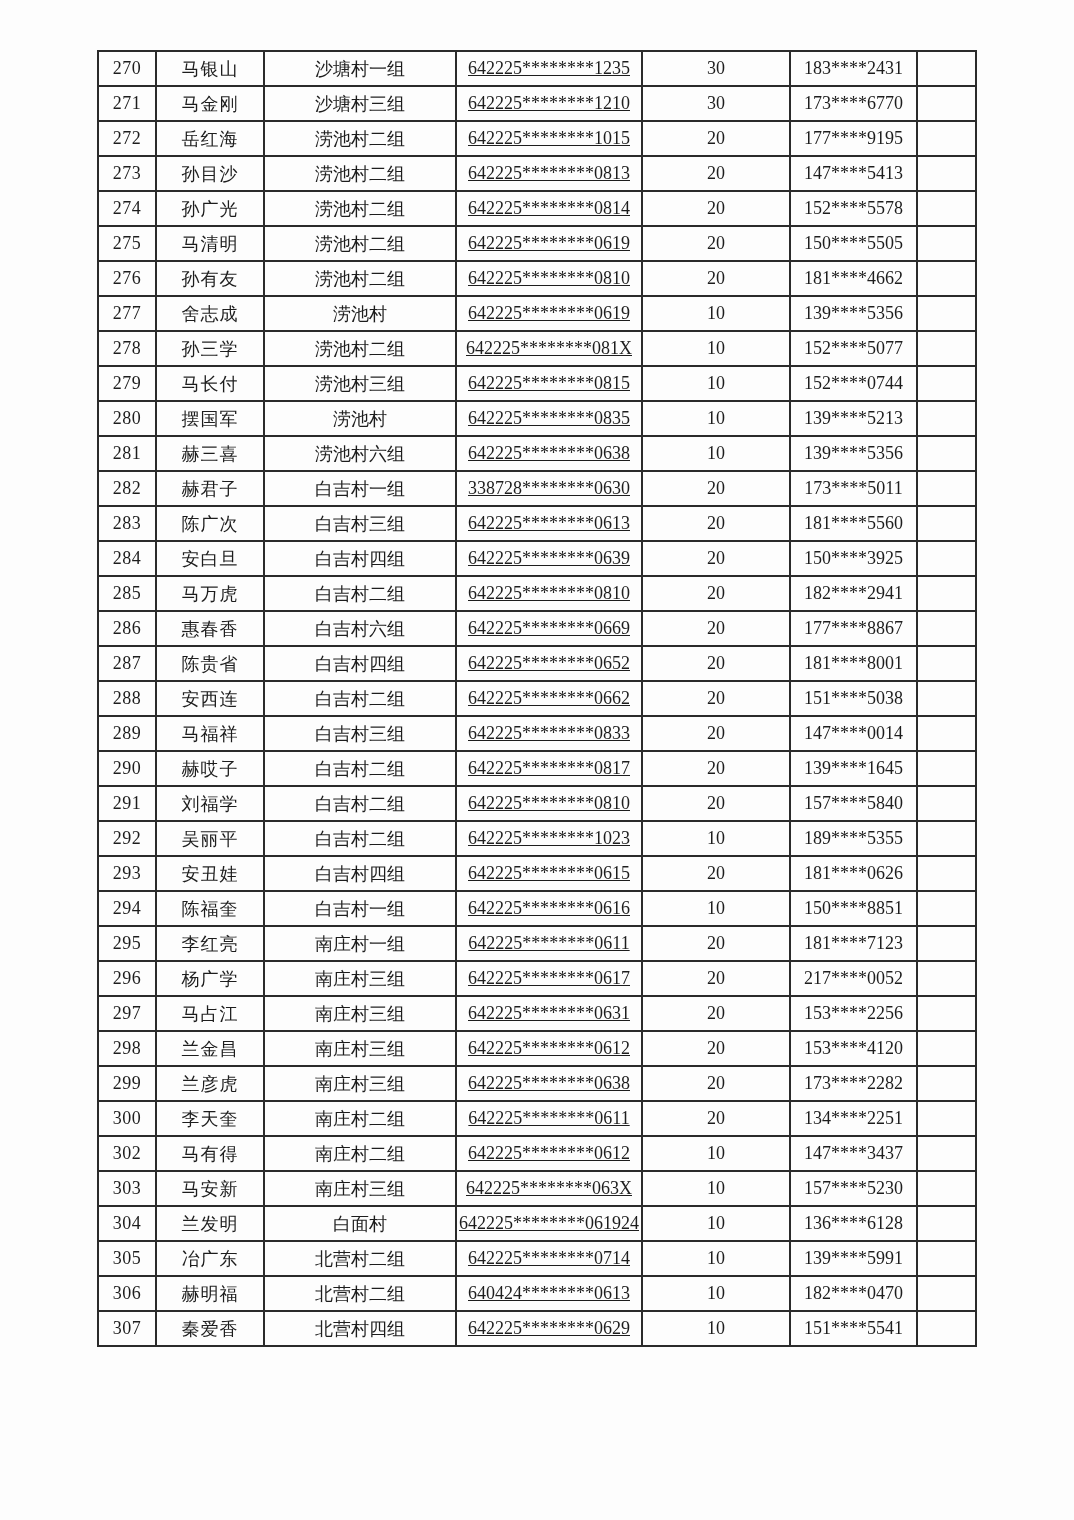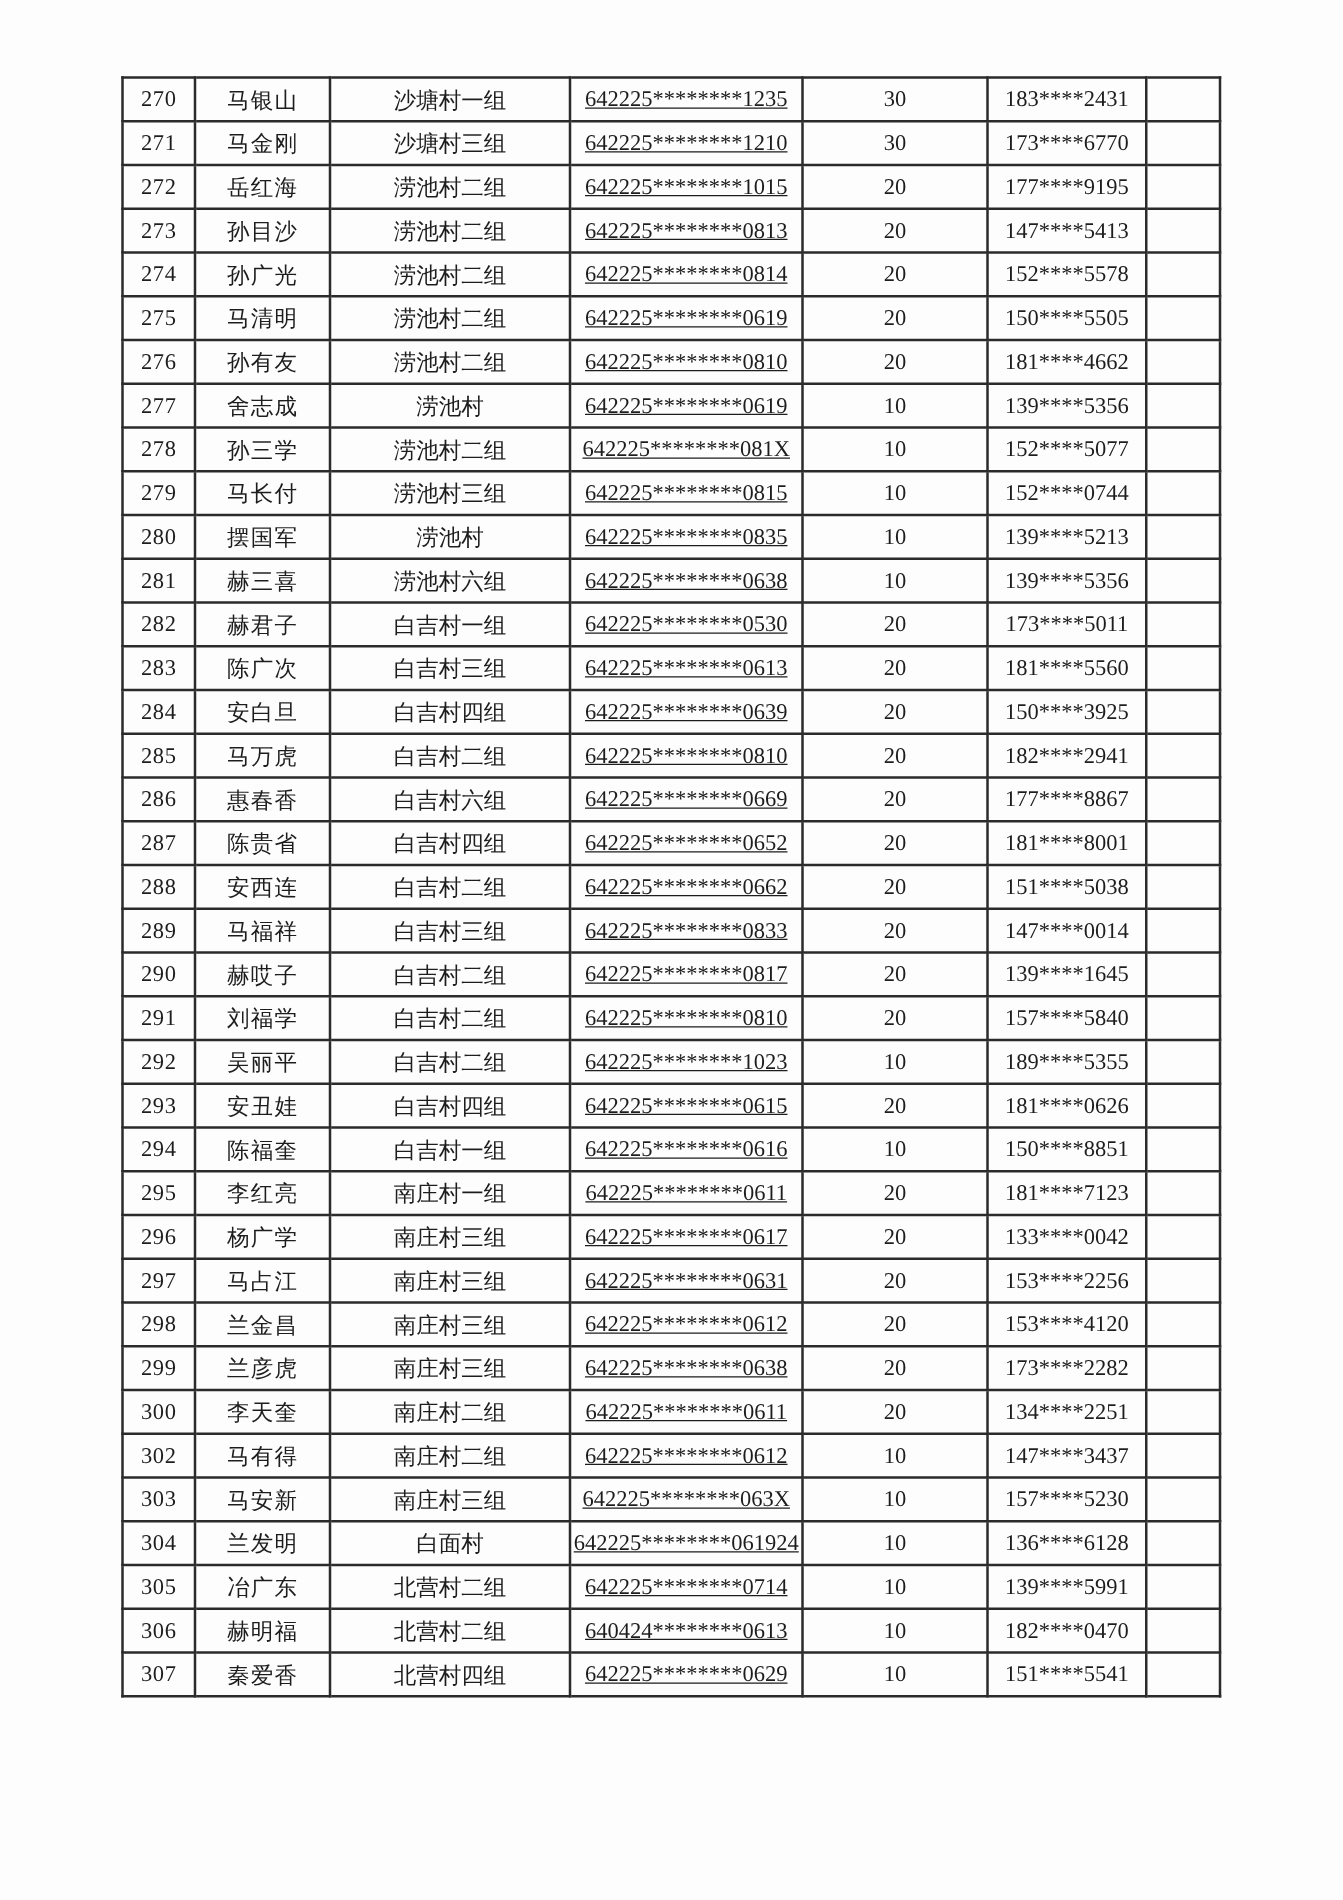--- a/index.html
+++ b/index.html
@@ -12,21 +12,21 @@
     width: 1074px;
     height: 1520px;
     background: #fdfdfd;
     overflow: hidden;
     font-family: "Liberation Serif", "DejaVu Serif", serif;
     color: #1d1d1d;
   }
   table.roster {
     position: absolute;
     left: 97px;
-    top: 61px;
+    top: 50px;
     width: 878px;
     border-collapse: collapse;
     table-layout: fixed;
   }
   table.roster td {
     border: 2px solid #2b2b2b;
     height: 33px;
     text-align: center;
     vertical-align: middle;
     padding: 0;
@@ -169,21 +169,21 @@
     <td class="c-village">涝池村六组</td>
     <td class="c-id">642225********0638</td>
     <td class="c-amount">10</td>
     <td class="c-phone">139****5356</td>
     <td class="c-blank"></td>
   </tr>
         <tr>
     <td class="c-serial">282</td>
     <td class="c-name">赫君子</td>
     <td class="c-village">白吉村一组</td>
-    <td class="c-id">642225********0530</td>
+    <td class="c-id">338728********0630</td>
     <td class="c-amount">20</td>
     <td class="c-phone">173****5011</td>
     <td class="c-blank"></td>
   </tr>
         <tr>
     <td class="c-serial">283</td>
     <td class="c-name">陈广次</td>
     <td class="c-village">白吉村三组</td>
     <td class="c-id">642225********0613</td>
     <td class="c-amount">20</td>
@@ -297,21 +297,21 @@
     <td class="c-amount">20</td>
     <td class="c-phone">181****7123</td>
     <td class="c-blank"></td>
   </tr>
         <tr>
     <td class="c-serial">296</td>
     <td class="c-name">杨广学</td>
     <td class="c-village">南庄村三组</td>
     <td class="c-id">642225********0617</td>
     <td class="c-amount">20</td>
-    <td class="c-phone">133****0042</td>
+    <td class="c-phone">217****0052</td>
     <td class="c-blank"></td>
   </tr>
         <tr>
     <td class="c-serial">297</td>
     <td class="c-name">马占江</td>
     <td class="c-village">南庄村三组</td>
     <td class="c-id">642225********0631</td>
     <td class="c-amount">20</td>
     <td class="c-phone">153****2256</td>
     <td class="c-blank"></td>

